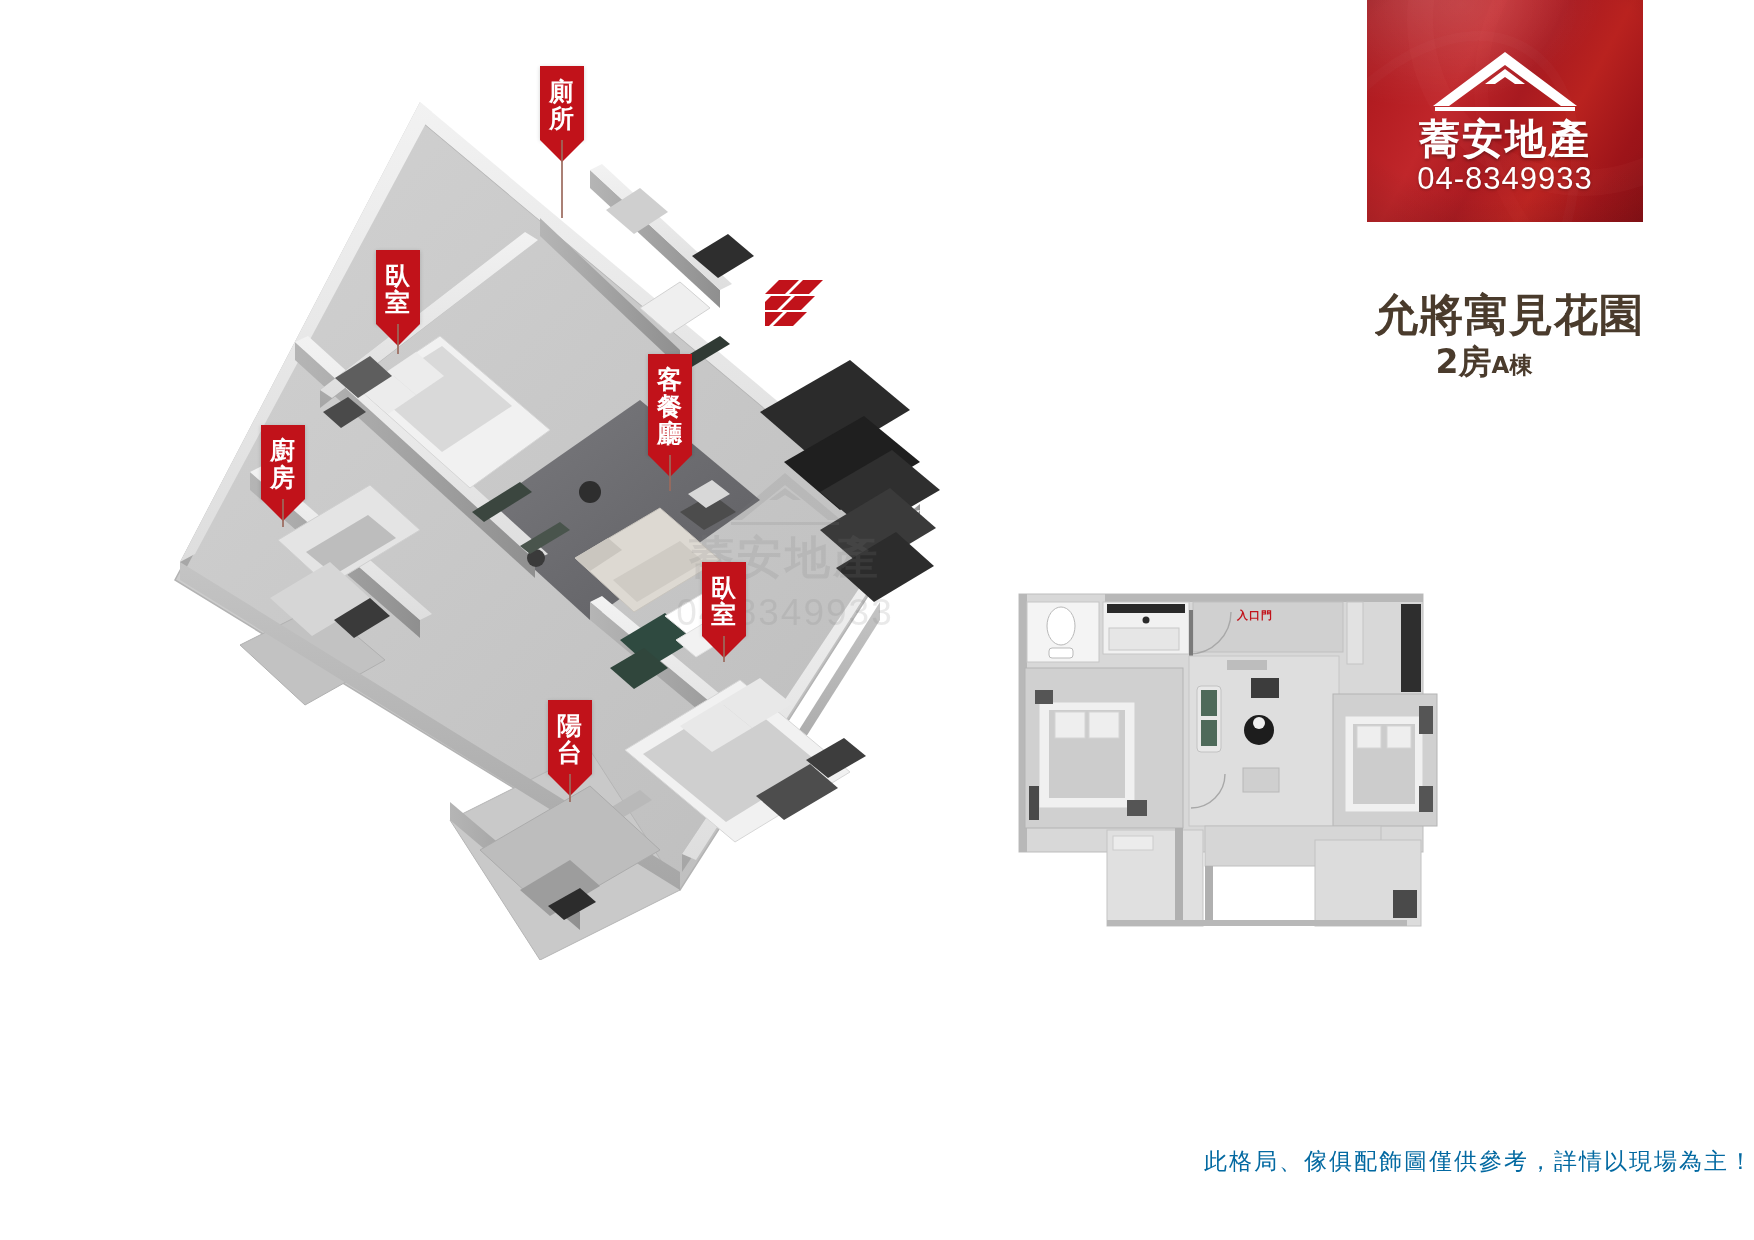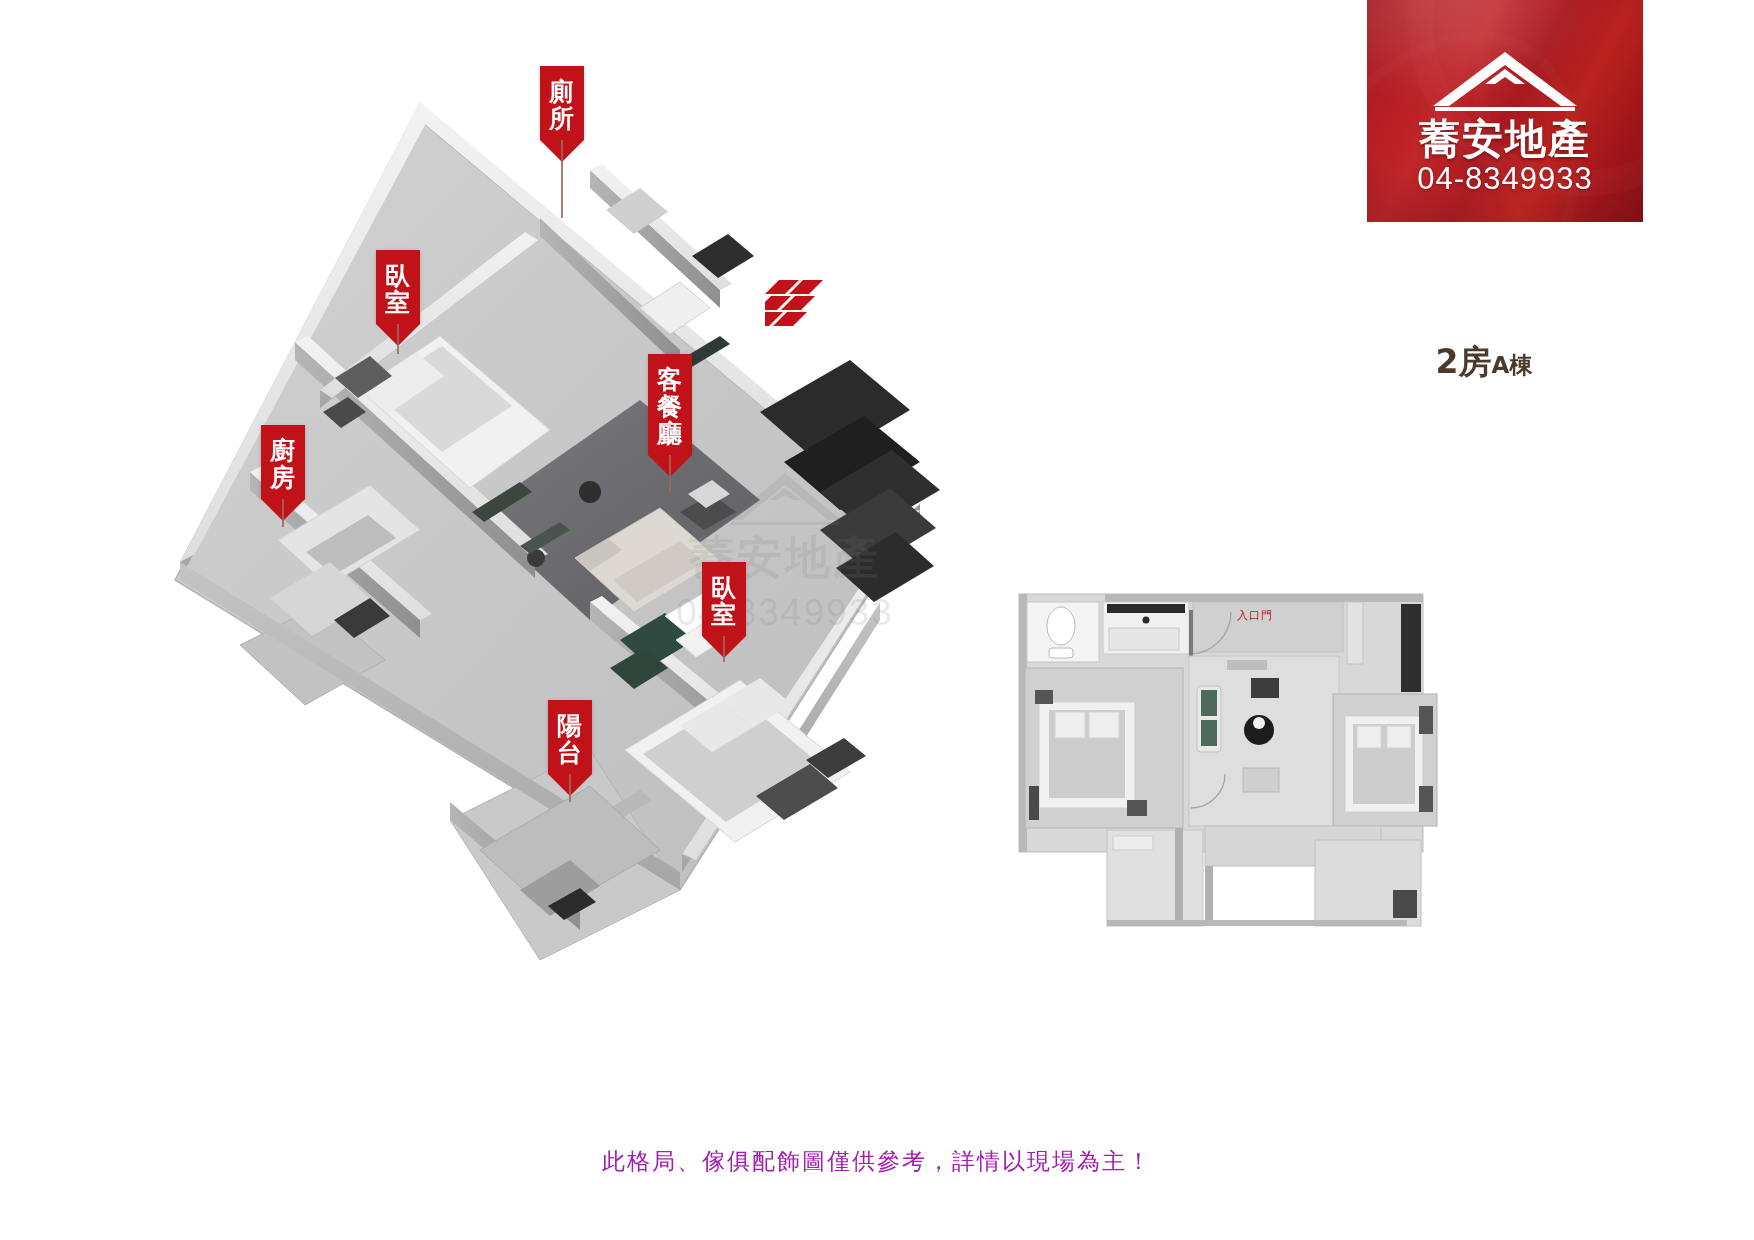--- a/index.html
+++ b/index.html
@@ -57,22 +57,22 @@
   .proj-sub{
     position:absolute;left:1324px;top:340px;width:320px;text-align:center;
     color:#4a3b2c;white-space:nowrap;
     font-family:"DejaVu Sans","Liberation Sans",sans-serif;
   }
   .proj-sub .big{font-size:33px;font-weight:bold;}
   .proj-sub .small{font-size:23px;font-weight:bold;}
 
   
   .footer-note{
-    position:absolute;left:0;right:0;top:1146px;text-align:center;
-    color:#a21caf;font-size:23px;letter-spacing:2px;
+    position:absolute;left:0;right:0;top:1146px;text-align:right;
+    color:#0369a1;font-size:23px;letter-spacing:2px;
     font-family:Liberation Sans, sans-serif;
   }
 
   
   .render{position:absolute;left:120px;top:60px;width:880px;height:900px;}
   .render svg{position:absolute;left:0;top:0;}
 
   
   .marker{position:absolute;}
   .marker .flag{
@@ -107,21 +107,21 @@
   }
   .watermark .wm-phone{
     text-align:center;color:#7d7d7d;font-size:37px;letter-spacing:2px;
     font-family:"Liberation Sans",sans-serif;margin-top:4px;
   }
 
   
   .miniplan{position:absolute;left:1015px;top:590px;width:430px;height:360px;}
   .miniplan svg{position:absolute;left:0;top:0;}
   .entry-label{
-    position:absolute;left:222px;top:18px;color:#c1121a;font-size:11px;font-weight:normal;
+    position:absolute;left:222px;top:18px;color:#c1121a;font-size:11px;font-weight:bold;
     letter-spacing:1px;white-space:nowrap;
     font-family:"DejaVu Sans","Liberation Sans",sans-serif;
   }
 </style>
 </head>
 <body>
 
 <div class="stage">
 
   <div class="render">
@@ -355,20 +355,21 @@
       <svg width="152" height="62" viewBox="0 0 152 62">
         <path d="M76 2 L148 56 L132 56 L76 15 L20 56 L4 56 Z" fill="#ffffff"></path>
         <path d="M56 34 L76 19 L96 34 L86 34 L76 27 L66 34 Z" fill="#ffffff"></path>
         <rect x="6" y="57" width="140" height="4" fill="#ffffff"></rect>
       </svg>
     </div>
     <div class="logo-name">蕎安地產</div>
     <div class="logo-phone">04-8349933</div>
   </div>
 
+  <div class="proj-title">允將寓見花園</div>
   <div class="proj-sub">
     <span class="big">2房</span><span class="small">A棟</span>
   </div>
 
   <div class="miniplan">
     <svg width="430" height="360" viewBox="0 0 430 360">
 
       <rect x="4" y="4" width="404" height="258" fill="#d8d8d8" stroke="#bdbdbd" stroke-width="1"></rect>
       <rect x="90" y="4" width="318" height="8" fill="#b8b8b8"></rect>
       <rect x="4" y="4" width="8" height="258" fill="#b8b8b8"></rect>

